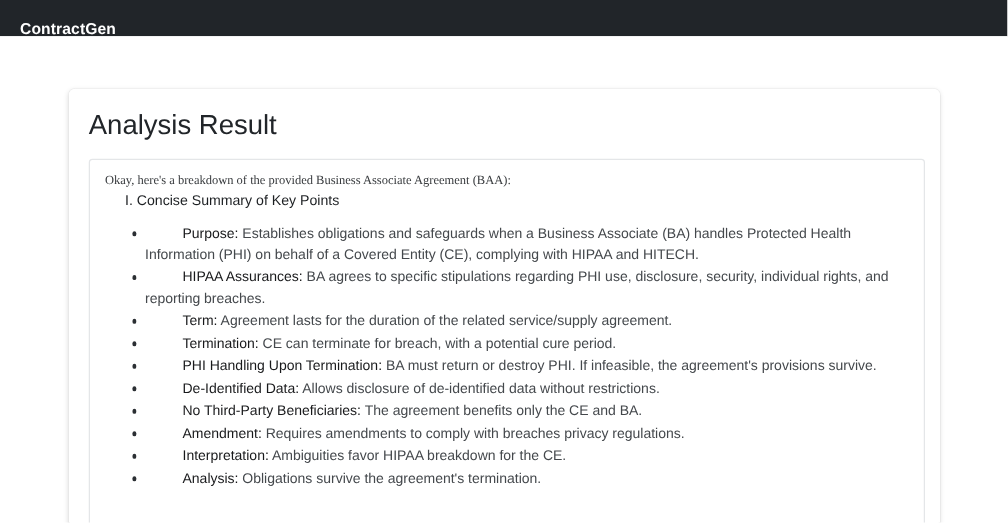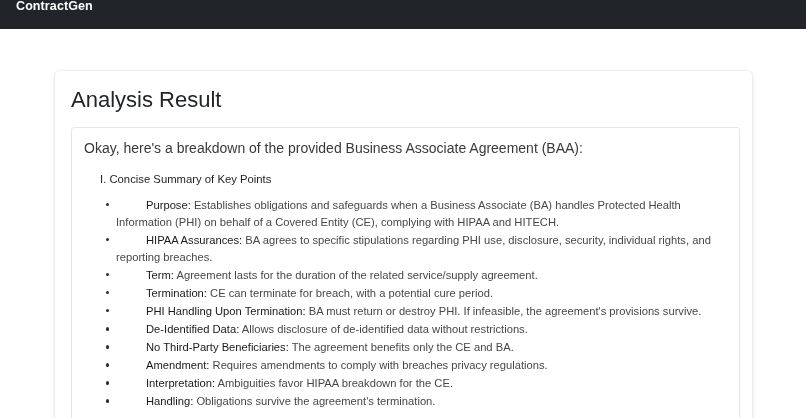--- a/index.html
+++ b/index.html
@@ -10,21 +10,21 @@
     overflow: hidden;
     background: #ffffff;
     font-family: "Liberation Sans", sans-serif;
   }
 
   
   .navbar {
     height: 29px;
     background: #212529;
     display: flex;
-    align-items: flex-start;
+    align-items: flex-end;
     padding: 0 16px;
     box-sizing: border-box;
   }
   .navbar-brand {
     color: #ffffff;
     font-size: 12.5px;
     font-weight: bold;
     letter-spacing: 0.1px;
     line-height: 1;
   }
@@ -65,24 +65,25 @@
     border-radius: 3px;
     padding: 10px 12px 12px 12px;
     box-sizing: border-box;
     width: 669px;
     min-height: 330px;
     background: #ffffff;
     color: #212529;
   }
 
   .intro {
-    font-size: 14px;
+    font-size: 10px;
     color: #373a3d;
-    margin: 0 0 13px 0;
+    margin: 0 0 1px 0;
     line-height: 1.45;
+    font-family: Liberation Serif, serif;
   }
 
   .section-heading {
     font-size: 11.3px;
     font-weight: normal;
     color: #1c1f22;
     margin: 0 0 9px 16px;
     line-height: 1.4;
   }
 
@@ -141,18 +142,18 @@
       <ul class="lvl1">
         <li><span class="lbl">Purpose:</span><span class="txt"> Establishes obligations and safeguards when a Business Associate (BA) handles Protected Health Information (PHI) on behalf of a Covered Entity (CE), complying with HIPAA and HITECH.</span></li>
         <li><span class="lbl">HIPAA Assurances:</span><span class="txt"> BA agrees to specific stipulations regarding PHI use, disclosure, security, individual rights, and reporting breaches.</span></li>
         <li><span class="lbl">Term:</span><span class="txt"> Agreement lasts for the duration of the related service/supply agreement.</span></li>
         <li><span class="lbl">Termination:</span><span class="txt"> CE can terminate for breach, with a potential cure period.</span></li>
         <li><span class="lbl">PHI Handling Upon Termination:</span><span class="txt"> BA must return or destroy PHI. If infeasible, the agreement's provisions survive.</span></li>
         <li><span class="lbl">De-Identified Data:</span><span class="txt"> Allows disclosure of de-identified data without restrictions.</span></li>
         <li><span class="lbl">No Third-Party Beneficiaries:</span><span class="txt"> The agreement benefits only the CE and BA.</span></li>
         <li><span class="lbl">Amendment:</span><span class="txt"> Requires amendments to comply with breaches privacy regulations.</span></li>
         <li><span class="lbl">Interpretation:</span><span class="txt"> Ambiguities favor HIPAA breakdown for the CE.</span></li>
-        <li><span class="lbl">Handling:</span><span class="txt"> Obligations survive the agreement's termination.</span></li>
+        <li><span class="lbl">Analysis:</span><span class="txt"> Obligations survive the agreement's termination.</span></li>
       </ul>
 
     </div>
   </div>
 </div>
 
 </body></html>

